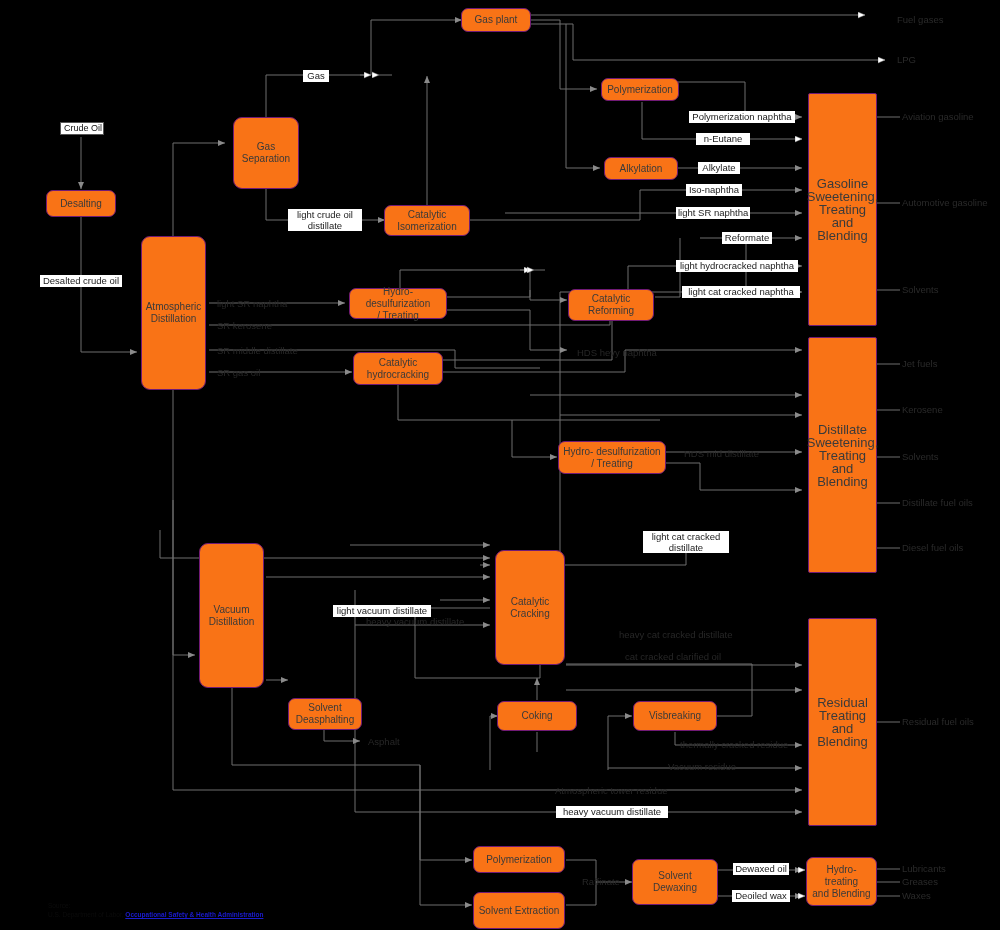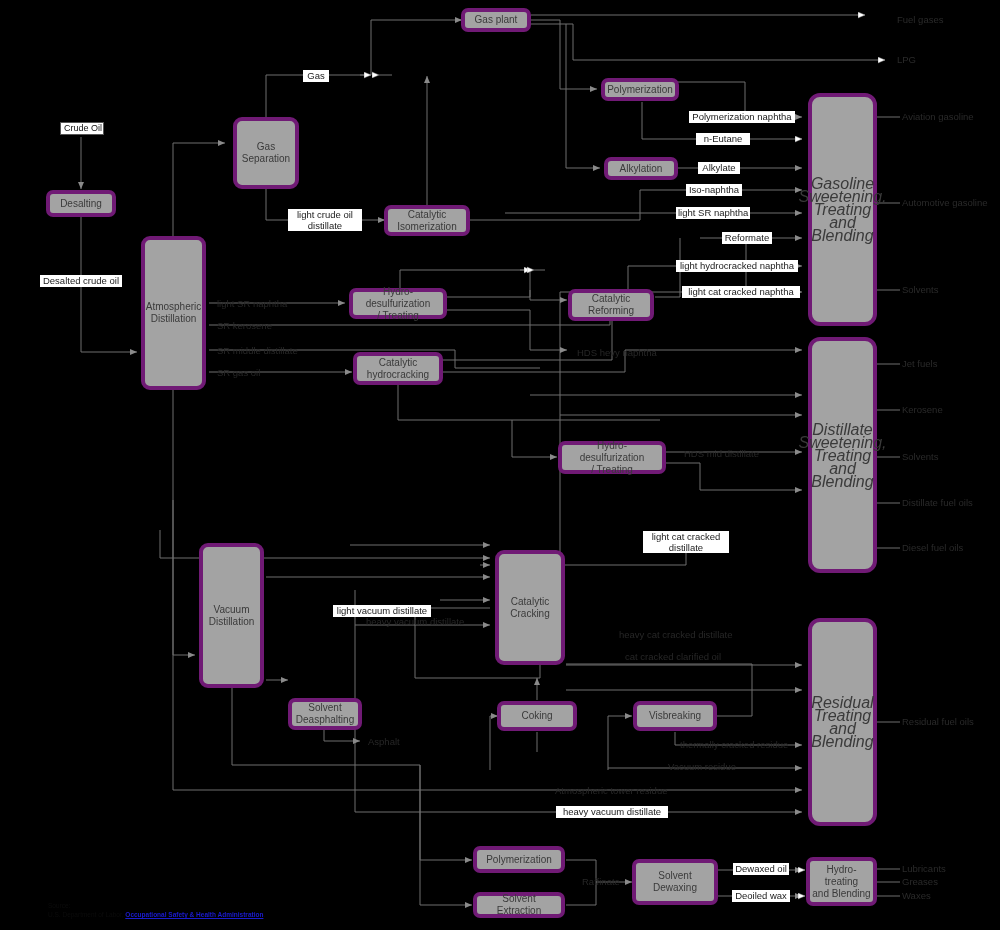--- a/index.html
+++ b/index.html
@@ -4,25 +4,25 @@
 <style>
   html,body{margin:0;padding:0;background:#000;}
   body{width:1000px;height:930px;position:relative;overflow:hidden;
        font-family:"Liberation Sans","DejaVu Sans",sans-serif;}
   #canvas{position:absolute;left:0;top:0;width:1000px;height:930px;}
   svg.wires{position:absolute;left:0;top:0;width:1000px;height:930px;}
 
   .title{position:absolute;left:10px;top:22px;font-size:17px;color:#3c3c3c;letter-spacing:.2px;}
 
   
-  .box{position:absolute;background:#a3a3a3;border:4px solid #701a75;border-radius:7px;
+  .box{position:absolute;background:#f97316;border:1px solid #701a75;border-radius:7px;
        color:#3a3a3a;font-size:10px;line-height:12px;text-align:center;
        display:flex;align-items:center;justify-content:center;box-sizing:border-box;padding:2px;}
   .box.tall{border-radius:9px;}
-  .box.pillar{border-radius:12px;font-size:16px;line-height:13px;font-style:italic;}
+  .box.pillar{border-radius:2px;font-size:13px;line-height:13px;}
 
   
   .lbl{position:absolute;background:#fff;color:#1b1b1b;font-size:9.5px;line-height:11px;
        text-align:center;padding:0 2px;box-sizing:border-box;white-space:nowrap;}
   .lbl.two{white-space:normal;}
   
   .dlbl{position:absolute;color:#272727;font-size:9.5px;line-height:11px;white-space:nowrap;}
   
   .out{position:absolute;color:#2a2a2a;font-size:9.5px;white-space:nowrap;}
 
@@ -265,21 +265,21 @@
   <div class="box" style="left:633px;top:701px;width:84px;height:30px;">Visbreaking</div>
 
   <div class="lbl" style="left:333px;top:571px;width:98px;height:12px;margin-top:34px;">light vacuum distillate</div>
 
   <div class="lbl two" style="left:643px;top:531px;width:86px;height:22px;white-space:pre-line;">light cat cracked
 distillate</div>
 
   <div class="lbl" style="left:556px;top:806px;width:112px;height:12px;">heavy vacuum distillate</div>
 
   <div class="box" style="left:473px;top:846px;width:92px;height:27px;">Polymerization</div>
-  <div class="box" style="left:473px;top:892px;width:92px;height:26px;">Solvent Extraction</div>
+  <div class="box" style="left:473px;top:892px;width:92px;height:37px;">Solvent Extraction</div>
   <div class="box" style="left:632px;top:859px;width:86px;height:46px;">Solvent Dewaxing</div>
   <div class="box" style="left:806px;top:857px;width:71px;height:49px;white-space:pre-line;">Hydro- treating
 and Blending</div>
 
   <div class="lbl" style="left:733px;top:863px;width:56px;height:12px;">Dewaxed oil</div>
   <div class="lbl" style="left:732px;top:890px;width:58px;height:12px;">Deoiled wax</div>
 
   <div class="dlbl" style="left:217px;top:298px;">light SR naphtha</div>
   <div class="dlbl" style="left:217px;top:320px;">SR kerosene</div>
   <div class="dlbl" style="left:217px;top:345px;">SR middle distillate</div>

